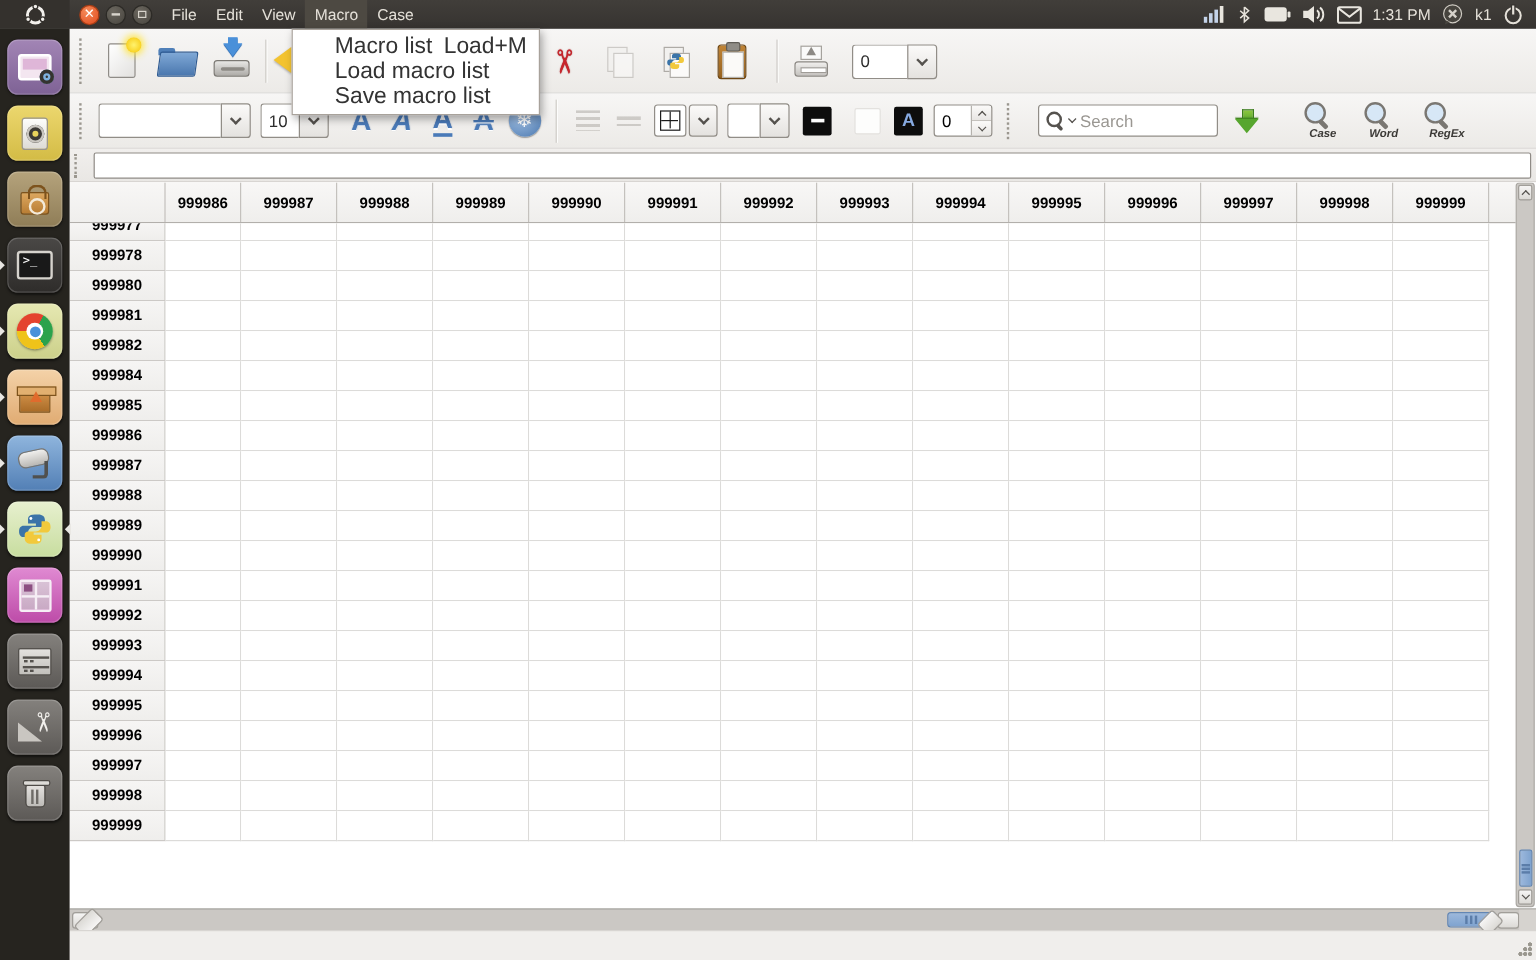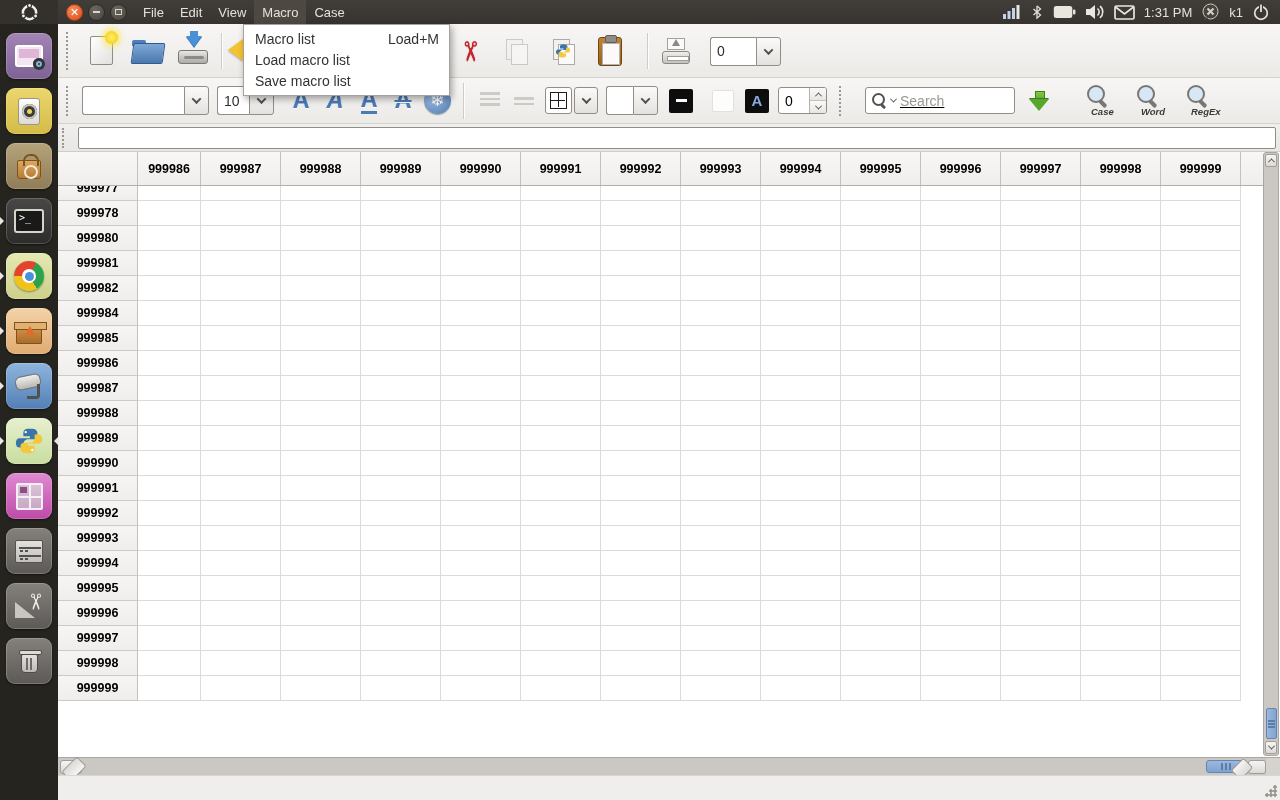--- a/index.html
+++ b/index.html
@@ -130,21 +130,21 @@
   .swatch-blackminus { width:24px; height:24px; background:#0d0d0d; border-radius:2px; display:flex; align-items:center; justify-content:center; }
   .swatch-blackminus i { width:11px; height:3px; background:#fdfdfd; }
   .swatch-white { width:22px; height:22px; background:#fdfdfc; border:1px solid #e3e1de; border-radius:2px; }
   .swatch-blackA { width:24px; height:24px; background:#0d0d0d; border-radius:2px; color:#86a9e0; font-weight:bold; font-size:15px; display:flex; align-items:center; justify-content:center; }
   .spinner { display:flex; height:27px; border:1px solid #918d87; border-radius:3px; background:#fff; overflow:hidden; }
   .spinner .sval { width:30px; display:flex; align-items:center; padding-left:6px; font-size:14px; }
   .spinner .sbtns { width:17px; border-left:1px solid #b5b2ad; display:flex; flex-direction:column; }
   .spinner .sbtns > div { flex:1; background:linear-gradient(#fbfaf9,#e8e6e3); display:flex; align-items:center; justify-content:center; }
   .spinner .sbtns > div:first-child { border-bottom:1px solid #c5c2bd; }
 
-  .searchbox { width:150px; height:27px; background:#fff; border:1px solid #918d87; border-radius:3px; display:flex; align-items:center; padding:0 6px; margin-left:10px;text-decoration:underline; }
+  .searchbox { width:150px; height:27px; background:#fff; border:1px solid #918d87; border-radius:3px; display:flex; align-items:center; padding:0 6px; margin-left:10px; }
   .mag { position:relative; width:16px; height:16px; flex:0 0 auto; }
   .mag::before { content:''; position:absolute; left:0; top:0; width:9px; height:9px; border:2.5px solid #55524e; border-radius:50%; background:transparent; }
   .mag::after { content:''; position:absolute; left:10px; top:10px; width:6px; height:3px; background:#55524e; border-radius:1.5px; transform:rotate(45deg); transform-origin:0 0; }
   .mag.big { width:22px; height:22px; }
   .mag.big::before { width:14px; height:14px; border-color:#7a7772; background:#d7e7f6; }
   .mag.big::after { left:14px; top:14px; width:9px; height:4px; background:#7a7772; }
   .search-ph { color:#9a9792; font-size:14px; margin-left:4px; }
   .dlarrow { position:relative; width:20px; height:24px; margin:0 0 0 14px; }
   .dlarrow::before { content:''; position:absolute; left:6px; top:2px; width:8px; height:9px; background:linear-gradient(#8cc63f,#57a62e); border:1px solid #3c7d1d; border-bottom:none; }
   .dlarrow::after { content:''; position:absolute; left:0; top:10px; width:0; height:0; border-left:10px solid transparent; border-right:10px solid transparent; border-top:12px solid #57a62e; filter:drop-shadow(0 -1px 0 #3c7d1d); }
@@ -178,21 +178,21 @@
   .hscroll .left { position:absolute; left:2px; top:1.5px; width:22px; height:14px; display:flex; align-items:center; justify-content:center; background:linear-gradient(#f6f5f4,#dcdad6); border:1px solid #a19e99; border-radius:3px; }
   .hthumb { position:absolute; right:34px; top:2px; width:40px; height:13px; background:linear-gradient(#9cb8dc,#7fa3cf); border:1px solid #6286b4; border-radius:3px; display:flex; align-items:center; justify-content:center; gap:2.5px; }
   .hthumb i { width:1.5px; height:7px; background:#5b7da9; display:block; }
   .hscroll .right { position:absolute; right:14px; top:1.5px; width:18px; height:14px; display:flex; align-items:center; justify-content:center; background:linear-gradient(#f6f5f4,#dcdad6); border:1px solid #a19e99; border-radius:3px; }
   .hcorner { position:absolute; right:0; top:0; width:14px; height:18px; background:#d6d3cf; }
   .statusbar { position:absolute; left:58px; top:775px; width:1222px; height:25px; background:#f0eeec; border-top:1px solid #d8d5d2; }
   .rgrip { position:absolute; right:3px; bottom:3px; width:13px; height:13px; background:radial-gradient(circle 1.5px at 3px 11px,#9a978f 1.5px,transparent 2px),radial-gradient(circle 1.5px at 7px 11px,#9a978f 1.5px,transparent 2px),radial-gradient(circle 1.5px at 11px 11px,#9a978f 1.5px,transparent 2px),radial-gradient(circle 1.5px at 7px 7px,#9a978f 1.5px,transparent 2px),radial-gradient(circle 1.5px at 11px 7px,#9a978f 1.5px,transparent 2px),radial-gradient(circle 1.5px at 11px 3px,#9a978f 1.5px,transparent 2px); }
 
   
   .dropdown { position:absolute; left:243px; top:24px; width:207px; background:#fff; border:1px solid #a8a29b; box-shadow:2px 3px 7px rgba(0,0,0,.35); padding:3px 0 4px 0; z-index:100; }
-  .dd-item { height:21px; display:flex; align-items:center; justify-content:space-between; padding:0 10px 0 11px; font-size:14px; color:#333; }
+  .dd-item { height:21px; display:flex; align-items:center; justify-content:space-between; padding:0 10px 0 35px; font-size:19px; color:#333; }
   .dd-item .sc { color:#333; }
   .undo-sliver { position:absolute; left:170px; top:15px; width:0; height:0; border-top:11px solid transparent; border-bottom:11px solid transparent; border-right:15px solid #f3c330; filter:drop-shadow(0 1px 1px rgba(0,0,0,.3)); }
 </style>
 </head>
 <body>
 
 <div id="screen">
 
   <div class="panel">
     <div class="bfb">

